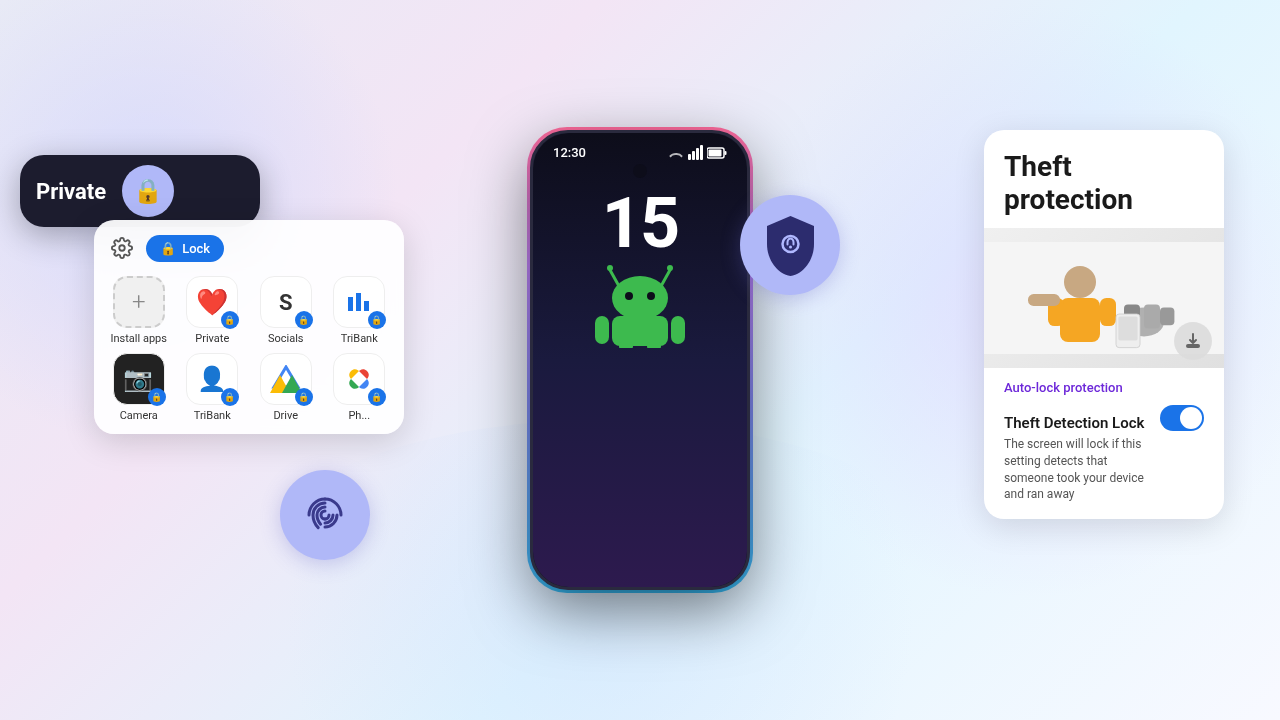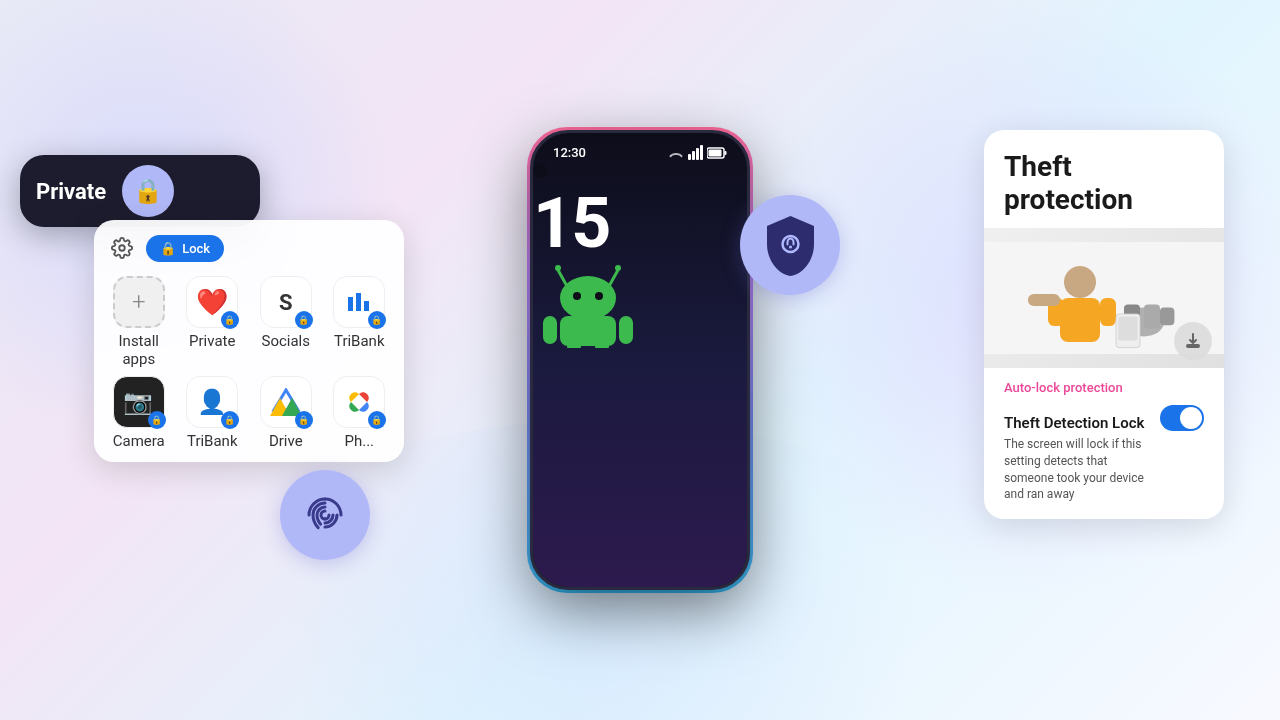--- a/index.html
+++ b/index.html
@@ -64,20 +64,21 @@
     }
 
     .phone-screen {
       width: 100%;
       height: 100%;
       background: linear-gradient(180deg, #0d0d1a 0%, #1a1a3e 50%, #2d1a4e 100%);
       border-radius: 36px;
       position: relative;
       display: flex;
       flex-direction: column;
+      align-items: center;
     }
 
     
     .status-bar {
       display: flex;
       justify-content: space-between;
       align-items: center;
       padding: 12px 20px 0;
       width: 100%;
     }
@@ -250,21 +251,21 @@
       background: #1a73e8;
       border-radius: 50%;
       display: flex;
       align-items: center;
       justify-content: center;
       font-size: 9px;
       color: white;
     }
 
     .app-name {
-      font-size: 15px;
+      font-size: 11px;
       color: #333;
       text-align: center;
     }
 
     
     .fingerprint-bubble {
       position: absolute;
       left: 280px;
       top: 470px;
       width: 90px;
@@ -313,21 +314,21 @@
 
     .card-image {
       width: 100%;
       height: 140px;
       background: linear-gradient(135deg, #f0f0f0 0%, #e0e0e0 100%);
       position: relative;
       overflow: hidden;
     }
 
     .auto-lock-label {
-      color: #ec4899;
+      color: #6d28d9;
       font-size: 13px;
       font-weight: 500;
       padding: 12px 20px 4px;
     }
 
     .card-feature {
       display: flex;
       align-items: flex-start;
       padding: 4px 20px 16px;
       gap: 12px;

